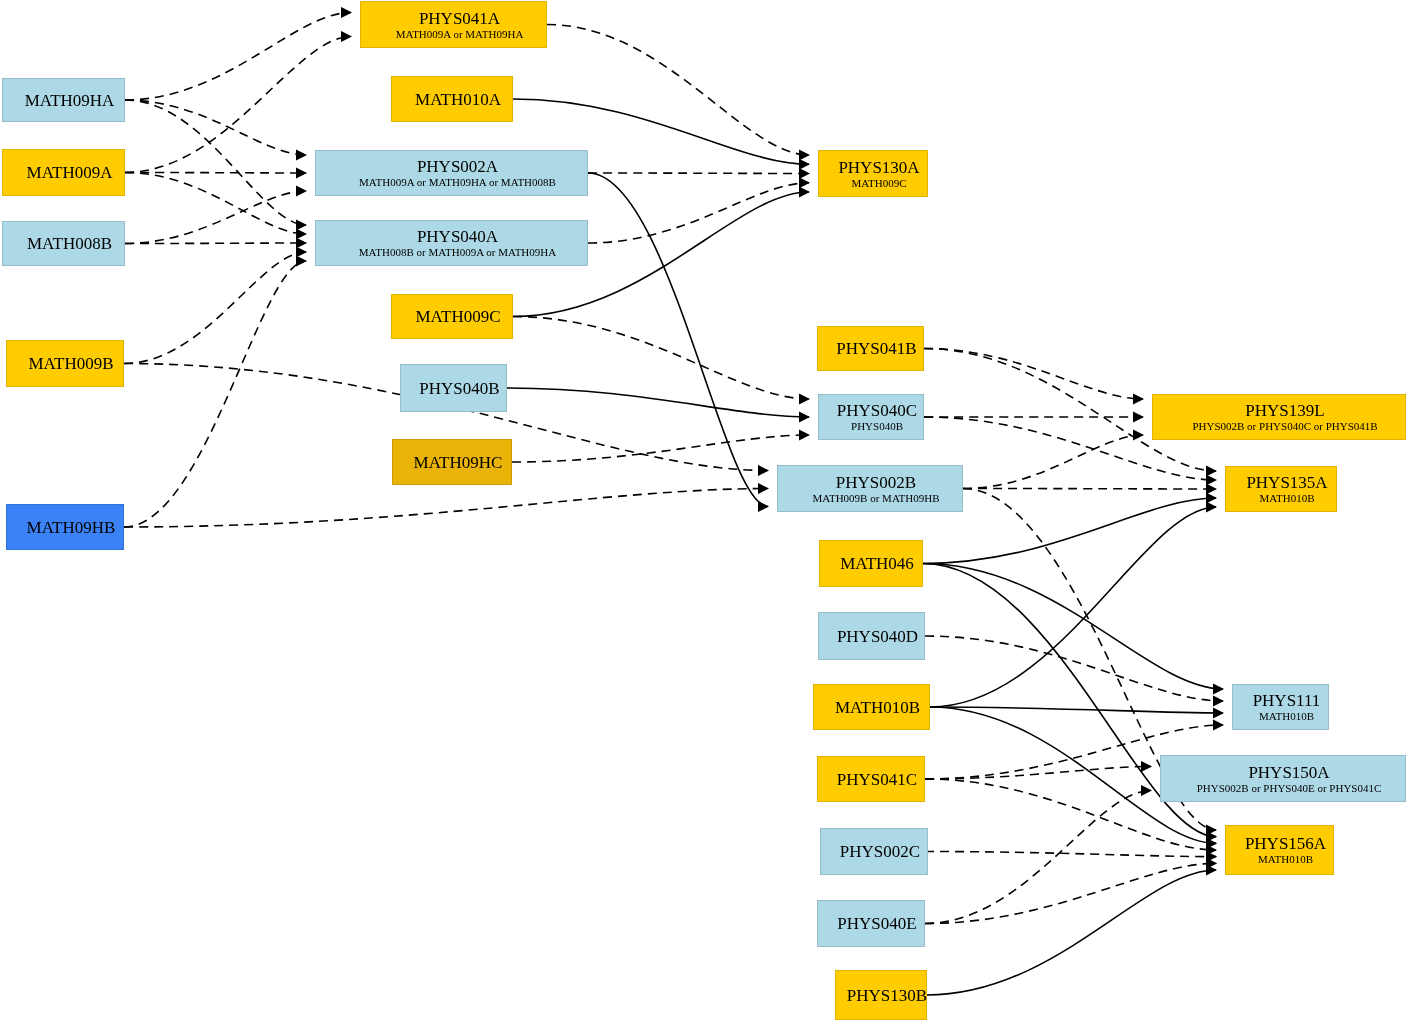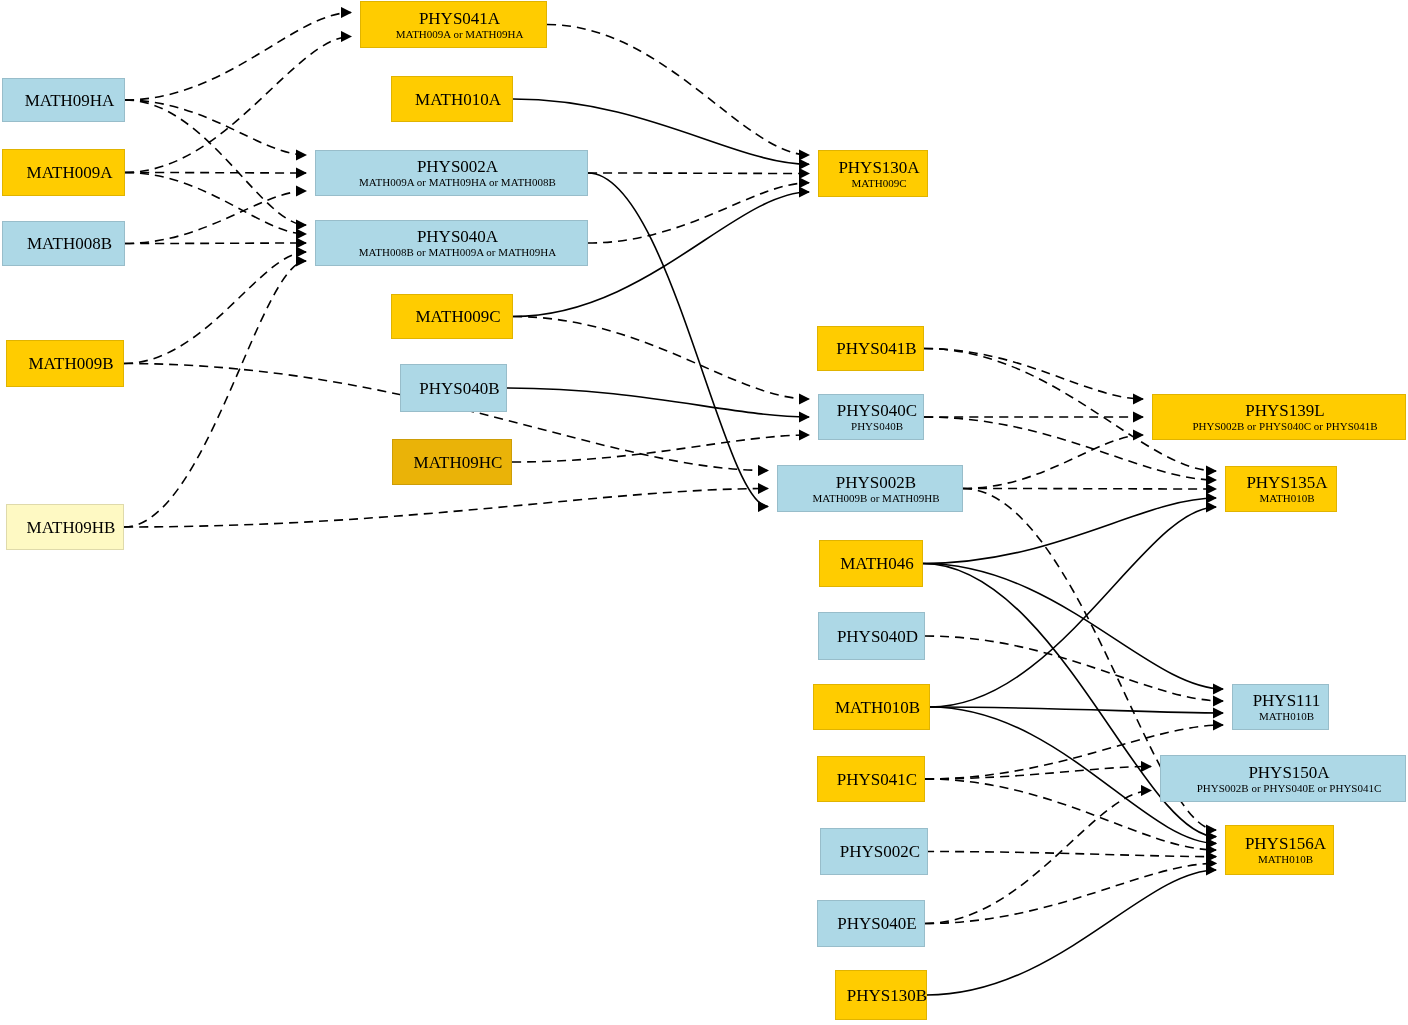--- a/index.html
+++ b/index.html
@@ -74,21 +74,21 @@
       </div>
       <div class="node compact" style="left: 2px; top: 149px; width: 123px; height: 47px; background: rgb(255, 204, 0);">
         <div class="code">MATH009A</div>
       </div>
       <div class="node compact" style="left: 2px; top: 221px; width: 123px; height: 45px; background: rgb(173, 216, 230); text-align: right;">
         <div class="code">MATH008B</div>
       </div>
       <div class="node compact" style="left: 6px; top: 340px; width: 118px; height: 47px; background: rgb(255, 204, 0);">
         <div class="code">MATH009B</div>
       </div>
-      <div class="node compact" style="left: 6px; top: 504px; width: 118px; height: 46px; background: #fef9c3;">
+      <div class="node compact" style="left: 6px; top: 504px; width: 118px; height: 46px; background: #3b82f6;">
         <div class="code">MATH09HB</div>
       </div>
       <div class="node" style="left: 360px; top: 1px; width: 187px; height: 47px; background: rgb(255, 204, 0);">
         <div class="code">PHYS041A</div>
         <div class="prereq">MATH009A or MATH09HA</div>
       </div>
       <div class="node compact" style="left: 391px; top: 76px; width: 122px; height: 46px; background: rgb(255, 204, 0);">
         <div class="code">MATH010A</div>
       </div>
       <div class="node" style="left: 315px; top: 150px; width: 273px; height: 46px; background: rgb(173, 216, 230);">

